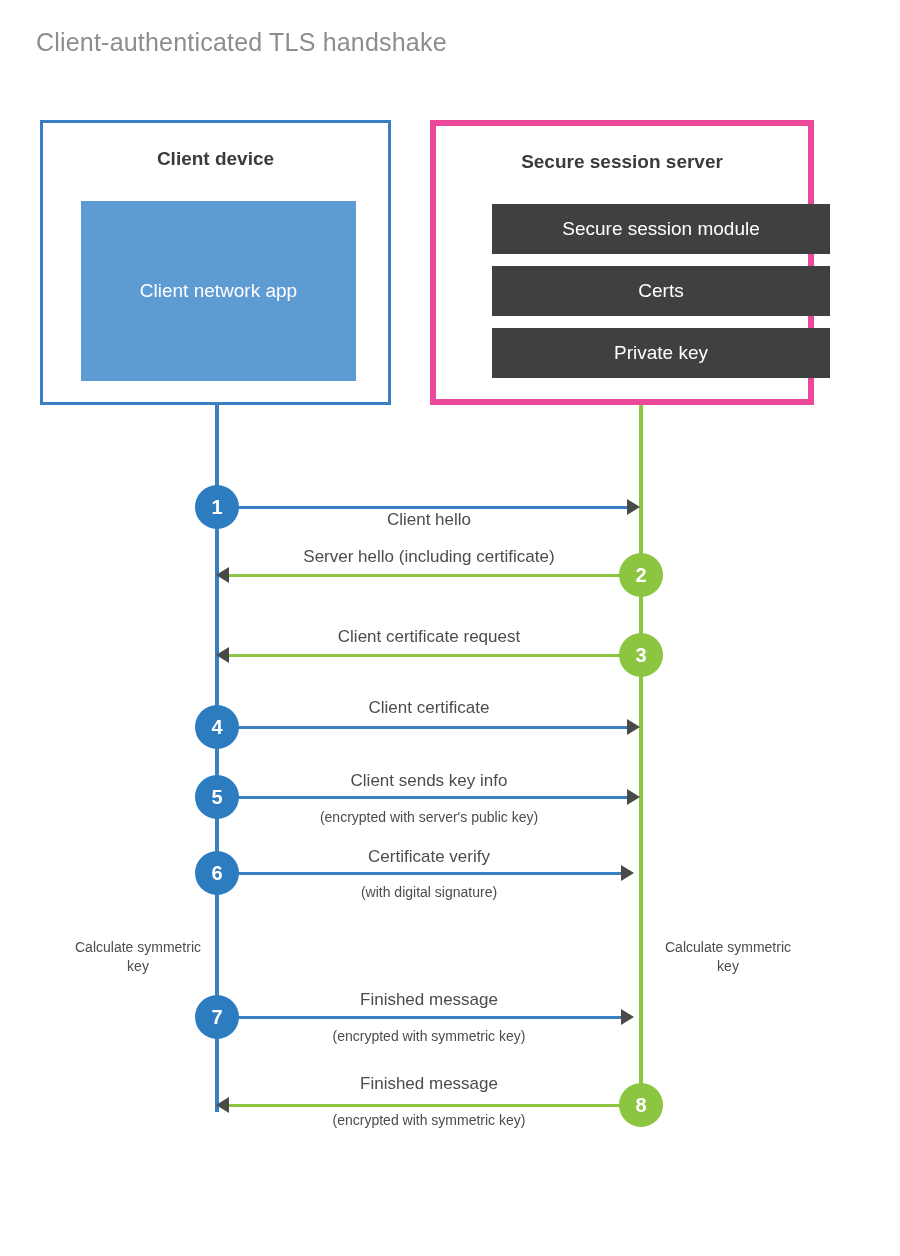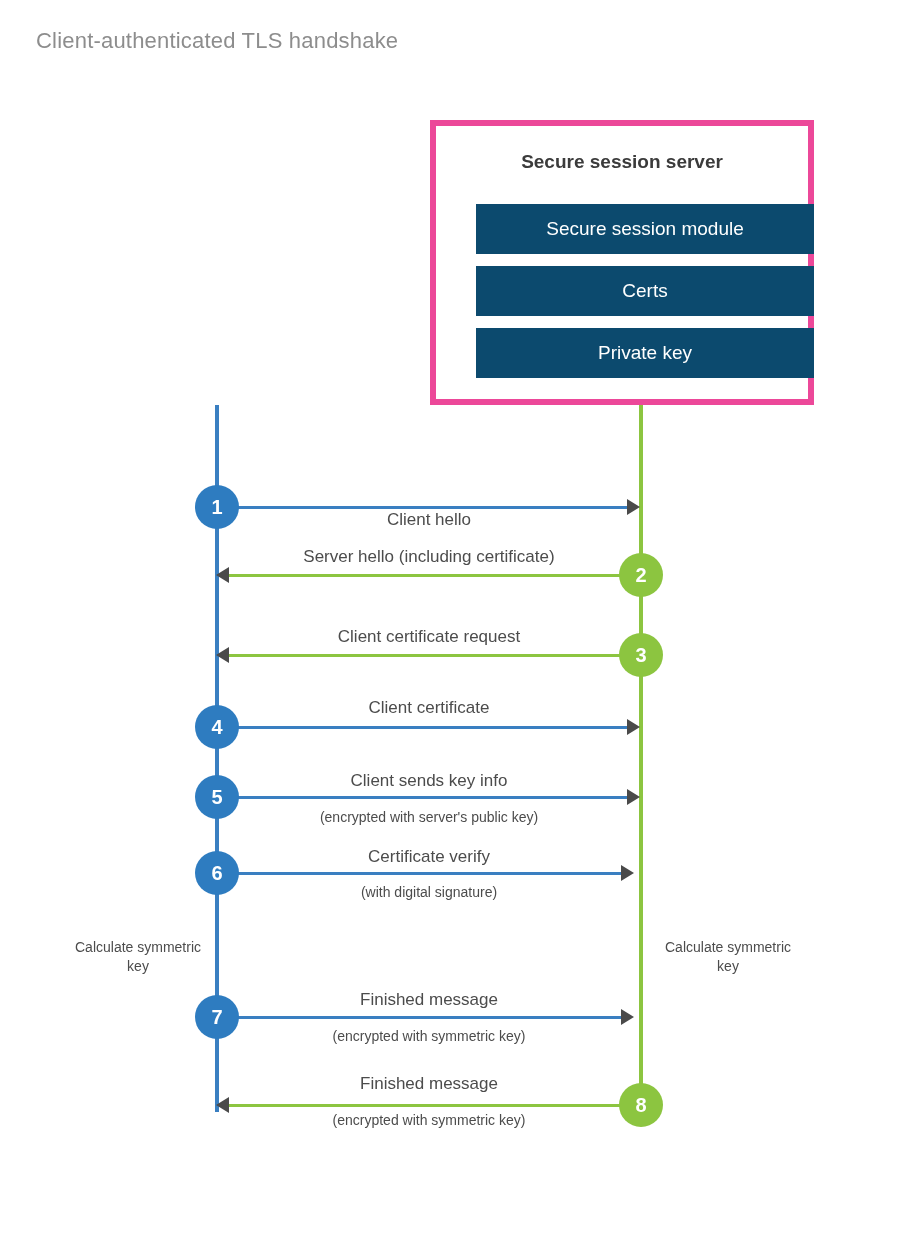--- a/index.html
+++ b/index.html
@@ -9,21 +9,21 @@
     font-family:"Liberation Sans", sans-serif;
     color:#4a4a4a;
     position:relative;
     overflow:hidden;
   }
   .stage{position:absolute;left:0;top:0;width:900px;height:1256px;}
 
   
   .title{
     position:absolute;left:36px;top:28px;
-    font-size:22px;font-weight:400;color:#8d8d8d;
+    font-size:25px;font-weight:400;color:#8d8d8d;
     letter-spacing:0.2px;white-space:nowrap;
   }
 
   
   .box{position:absolute;background:#fff;box-sizing:border-box;}
   .box-client{left:40px;top:120px;width:351px;height:285px;border:3px solid #3a7fc1;}
   .box-server{left:430px;top:120px;width:384px;height:285px;border:6px solid #ec4899;}
 
   .box-title{
     position:absolute;left:0;right:0;top:25px;
@@ -31,22 +31,22 @@
   }
 
   .inner-app{
     position:absolute;left:38px;top:78px;width:275px;height:180px;
     background:#5f9bd3;
     display:flex;align-items:center;justify-content:center;
     color:#ffffff;font-size:19px;line-height:1.35;text-align:center;
   }
 
   .srv-bar{
-    position:absolute;left:40px;width:338px;height:50px;
-    background:#0c4a6e;
+    position:absolute;left:56px;width:338px;height:50px;
+    background:#404040;
     display:flex;align-items:center;justify-content:center;
     color:#ffffff;font-size:19px;text-align:right;
   }
   .srv-bar-1{top:78px;}
   .srv-bar-2{top:140px;}
   .srv-bar-3{top:202px;}
 
   
   .lifeline{position:absolute;width:4px;}
   .lifeline-client{left:215px;top:405px;height:707px;background:#3a7fc1;}
@@ -87,20 +87,24 @@
   .note-right{text-align:left;}
   .note-left{text-align:center;}
 </style>
 </head>
 <body>
 
 <div class="stage">
 
   <div class="title">Client-authenticated TLS handshake</div>
 
+  <div class="box box-client">
+    <div class="box-title">Client device</div>
+    <div class="inner-app">Client network app</div>
+  </div>
 
   <div class="box box-server">
     <div class="box-title">Secure session server</div>
     <div class="srv-bar srv-bar-1">Secure session module</div>
     <div class="srv-bar srv-bar-2">Certs</div>
     <div class="srv-bar srv-bar-3">Private key</div>
   </div>
 
   <div class="lifeline lifeline-client"></div>
   <div class="lifeline lifeline-server"></div>

